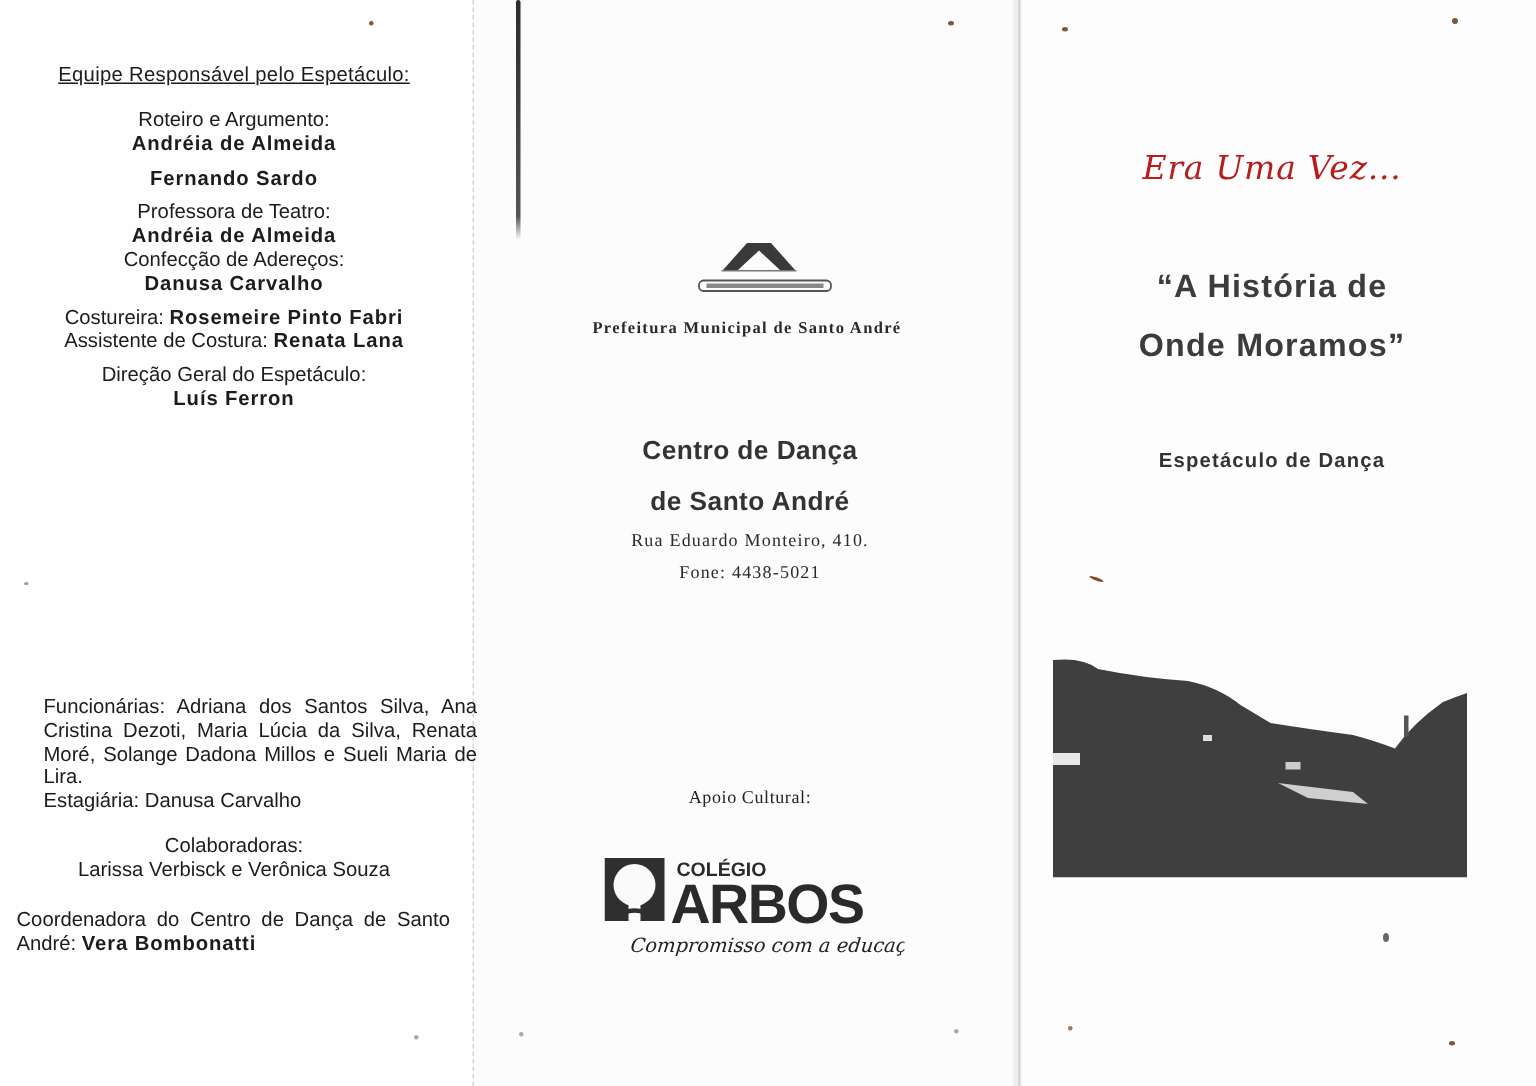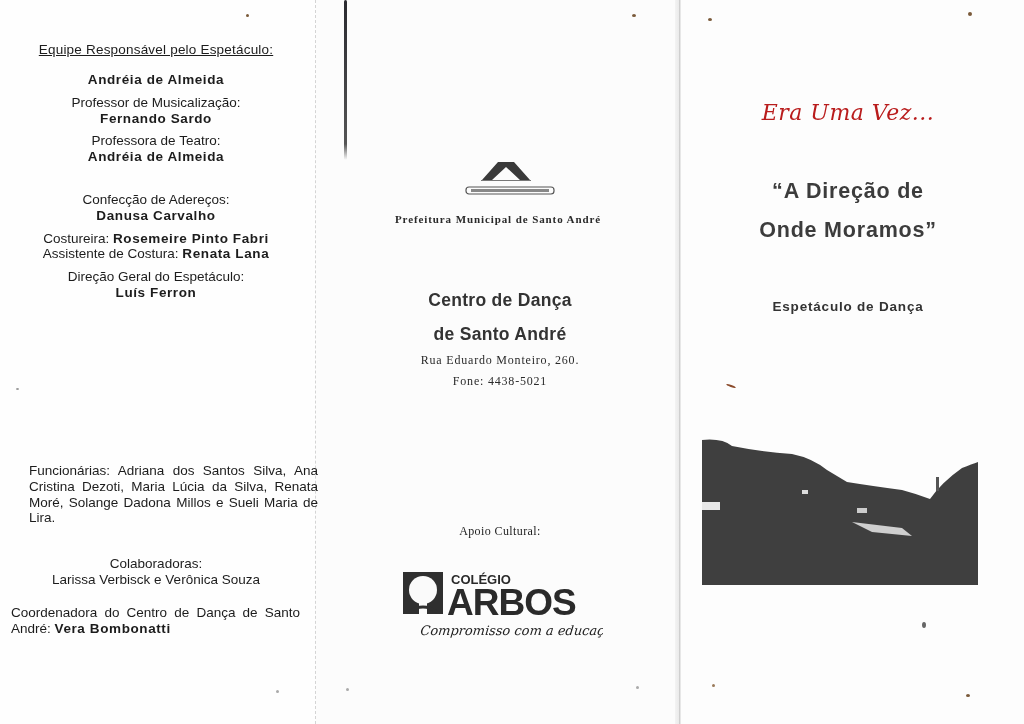--- a/index.html
+++ b/index.html
@@ -64,27 +64,27 @@
 <div class="panel p3"></div>
 <div class="fold fold-1"></div>
 <div class="fold fold-2"></div>
 <div class="fold fold-2b"></div>
 <div class="pen-mark"></div>
 
 <div class="team-heading">Equipe Responsável pelo Espetáculo:</div>
 
 <div class="credits">
   <div class="credit-block">
+    <span class="credit-role">Roteiro e Argumento:</span>
     <span class="credit-name">Andréia de Almeida</span>
   </div>
   <div class="credit-block">
-    <span class="credit-role">Professor de Musicalização:</span>
     <span class="credit-name">Fernando Sardo</span>
   </div>
-  <div class="credit-block" style="margin-bottom:27px">
+  <div class="credit-block" style="margin-bottom:0">
     <span class="credit-role">Professora de Teatro:</span>
     <span class="credit-name">Andréia de Almeida</span>
   </div>
   <div class="credit-block">
     <span class="credit-role">Confecção de Adereços:</span>
     <span class="credit-name">Danusa Carvalho</span>
   </div>
   <div class="credit-block">
     <span class="inline-line">
       <span>Costureira:</span>
@@ -96,20 +96,21 @@
     </span>
   </div>
   <div class="credit-block">
     <span class="credit-role">Direção Geral do Espetáculo:</span>
     <span class="credit-name">Luís Ferron</span>
   </div>
 </div>
 
 <div class="staff">
   <div>Funcionárias: Adriana dos Santos Silva, Ana Cristina Dezoti, Maria Lúcia da Silva, Renata Moré, Solange Dadona Millos e Sueli Maria de Lira.</div>
+  <div>Estagiária: Danusa Carvalho</div>
 </div>
 
 <div class="collab">
   <div>Colaboradoras:</div>
   <div>Larissa Verbisck e Verônica Souza</div>
 </div>
 
 <div class="coord">
   <span>Coordenadora do Centro de Dança de Santo André:</span>
   <b>Vera Bombonatti</b>
@@ -121,40 +122,40 @@
   <rect x="4" y="27" width="88" height="7" rx="3" fill="none" stroke="#555" stroke-width="1.2"></rect>
   <rect x="9" y="29" width="78" height="3" fill="#888"></rect>
 </svg>
 <div class="pref-name">Prefeitura Municipal de Santo André</div>
 
 <div class="centro-title">
   <div>Centro de Dança</div>
   <div>de Santo André</div>
 </div>
 <div class="address">
-  <div>Rua Eduardo Monteiro, 260.</div>
+  <div>Rua Eduardo Monteiro, 410.</div>
   <div>Fone: 4438-5021</div>
 </div>
 
 <div class="apoio">Apoio Cultural:</div>
 
 <svg class="arbos" viewBox="0 0 200 80">
 
   <rect x="0" y="4" width="40" height="42" fill="#2f2f2f"></rect>
   <circle cx="20" cy="22" r="14" fill="#fafafa"></circle>
   <rect x="16" y="30" width="8" height="16" fill="#fafafa"></rect>
   <path d="M6 44 Q20 34 34 44" stroke="#2f2f2f" stroke-width="3" fill="none"></path>
   <text x="48" y="16" font-family="Liberation Sans, sans-serif" font-weight="bold" font-size="13" fill="#2a2a2a">COLÉGIO</text>
   <text x="44" y="47" font-family="Liberation Sans, sans-serif" font-weight="bold" font-size="37" fill="#2a2a2a" letter-spacing="-1">ARBOS</text>
   <text x="24" y="67" font-family="DejaVu Serif, serif" font-style="italic" font-size="13" fill="#222" transform="skewX(-6)">Compromisso com a educação</text>
 </svg>
 
 <div class="era">Era Uma Vez...</div>
 <div class="titulo">
-  <div>“A Direção de</div>
+  <div>“A História de</div>
   <div>Onde Moramos”</div>
 </div>
 <div class="espetaculo">Espetáculo de Dança</div>
 
 <svg class="photo" viewBox="0 0 276 183">
   <path d="M0 38 Q20 36 30 44 Q60 50 90 52 Q110 56 125 68 Q135 74 145 80 Q170 84 200 88 Q215 92 228 97 Q240 80 260 66 Q270 62 276 60 L276 183 L0 183 Z" fill="#3f3f3f"></path>
   <rect x="0" y="100" width="18" height="8" fill="#e8e8e8"></rect>
   <path d="M150 120 L200 126 L210 134 L170 130 Z" fill="#cfcfcf"></path>
   <rect x="100" y="88" width="6" height="4" fill="#ddd"></rect>
   <rect x="155" y="106" width="10" height="5" fill="#ccc"></rect>

